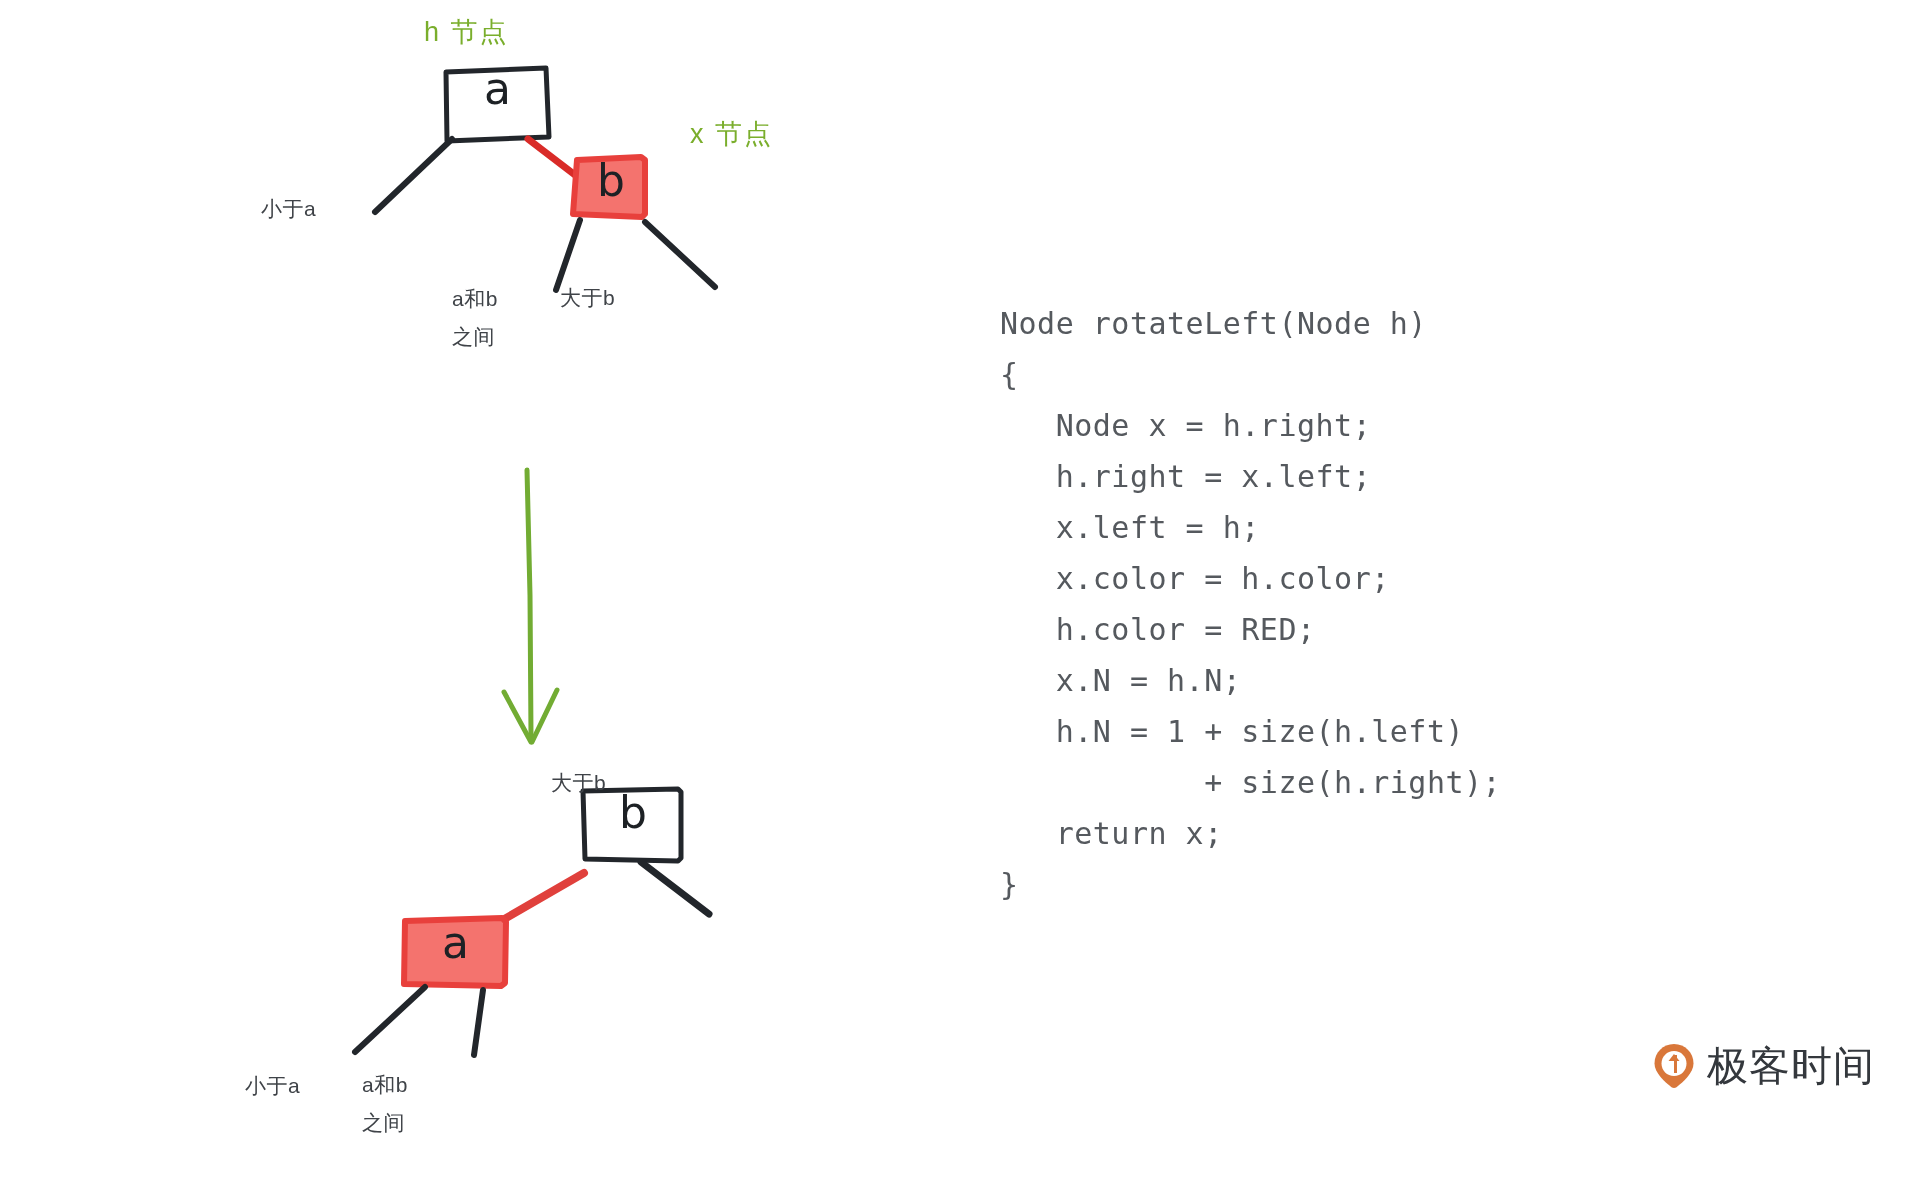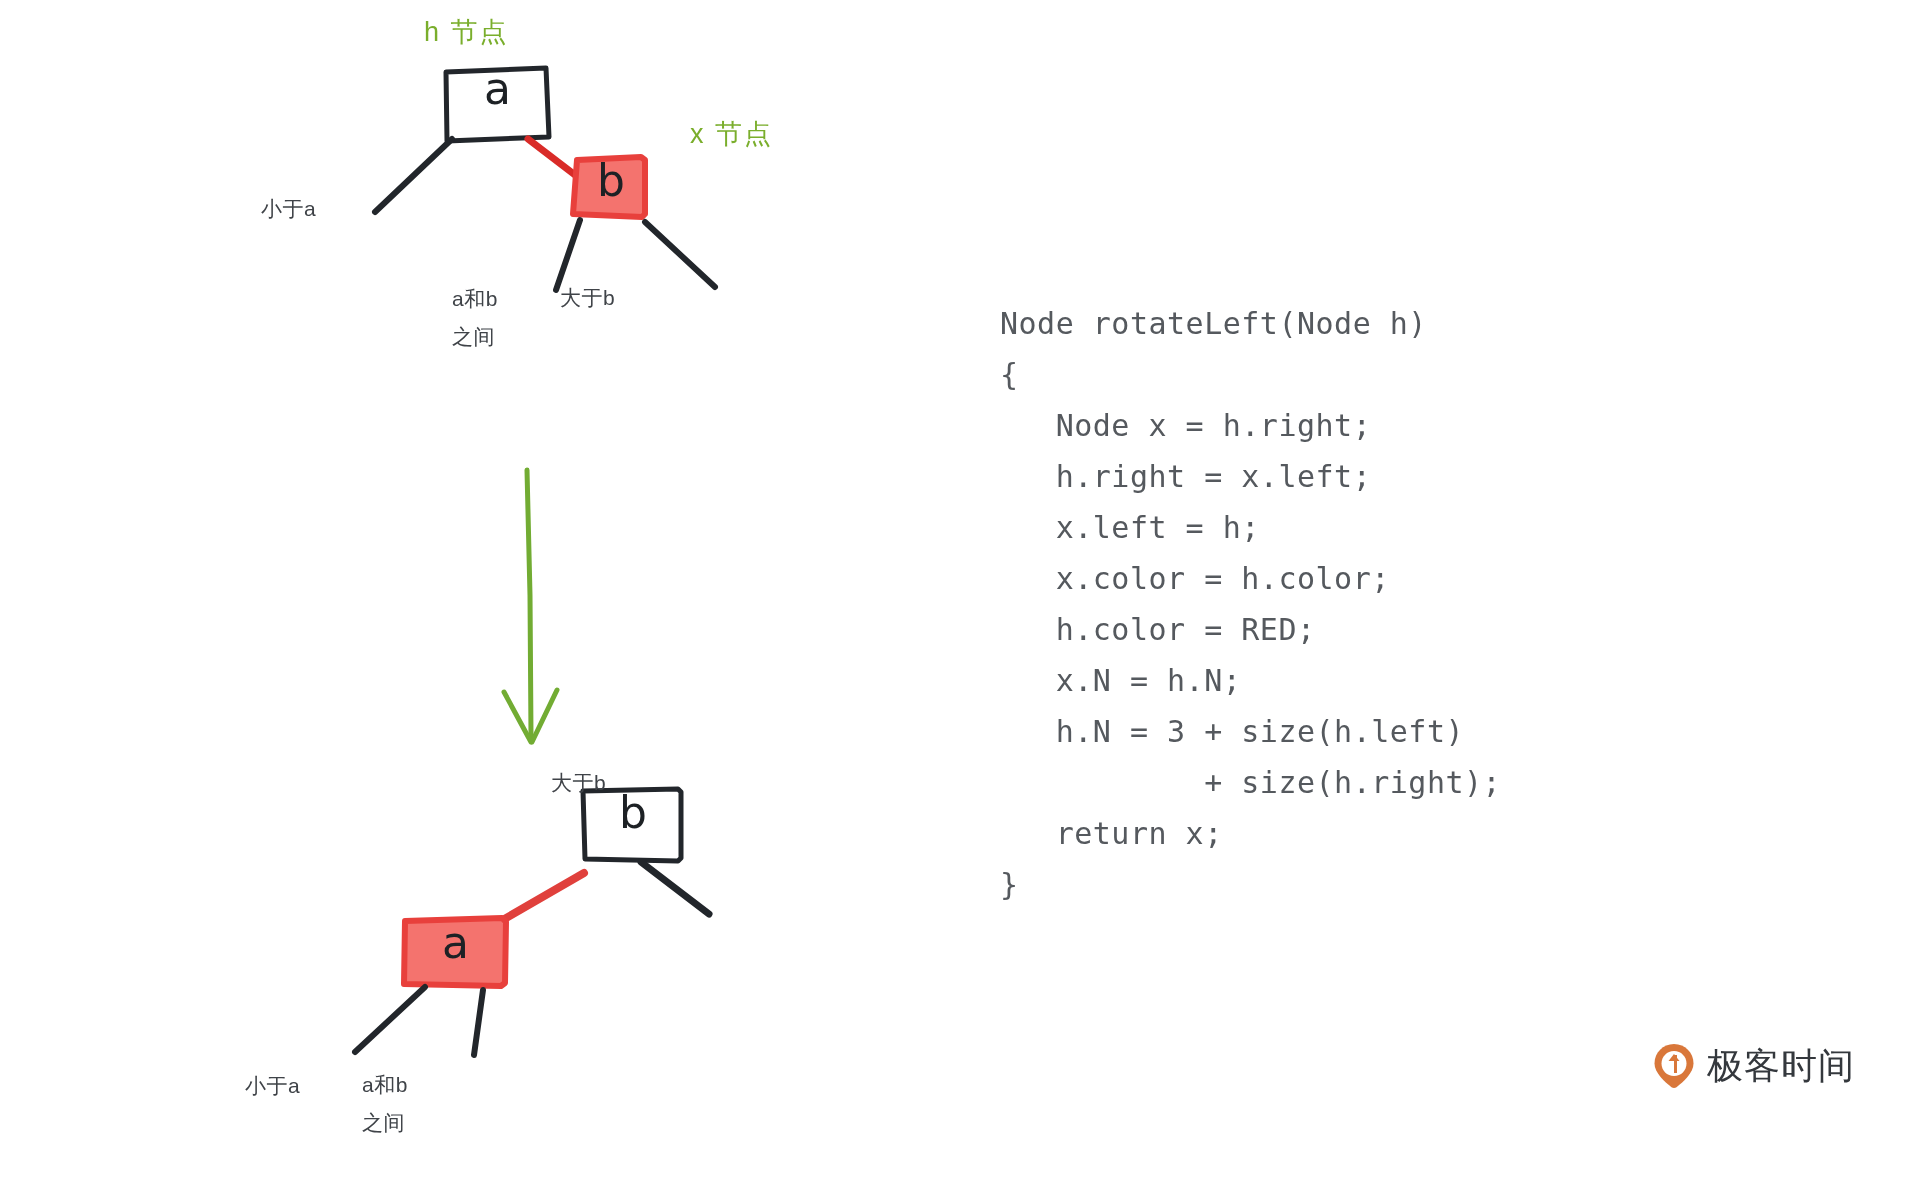--- a/index.html
+++ b/index.html
@@ -69,21 +69,21 @@
     display: flex;
     align-items: center;
     gap: 12px;
   }
   #brand .mark {
     width: 42px;
     height: 46px;
     position: relative;
   }
   #brand .brandtext {
-    font-size: 36px;
+    font-size: 41px;
     color: #34383d;
     font-family: "DejaVu Sans", sans-serif;
     letter-spacing: 1px;
     line-height: 1;
   }
 </style>
 </head>
 <body>
 
 <div id="stage">
@@ -156,21 +156,21 @@
   <div class="lbl lbl-cn" style="left:362px; top:1110px;">之间</div>
 
   <pre id="code">Node rotateLeft(Node h)
 {
    Node x = h.right;
    h.right = x.left;
    x.left = h;
    x.color = h.color;
    h.color = RED;
    x.N = h.N;
-   h.N = 3 + size(h.left)
+   h.N = 1 + size(h.left)
            + size(h.right);
    return x;
 }</pre>
 
   <div id="brand">
     <span class="mark">
       <svg viewBox="0 0 42 46" width="42" height="46">
         <path d="M21 1 C10 1 1.5 9.5 1.5 20.5 C1.5 30 12 39 18.5 44.2
                  C19.9 45.3 22.1 45.3 23.5 44.2 C30 39 40.5 30 40.5 20.5
                  C40.5 9.5 32 1 21 1 Z" fill="#d9773a"></path>

